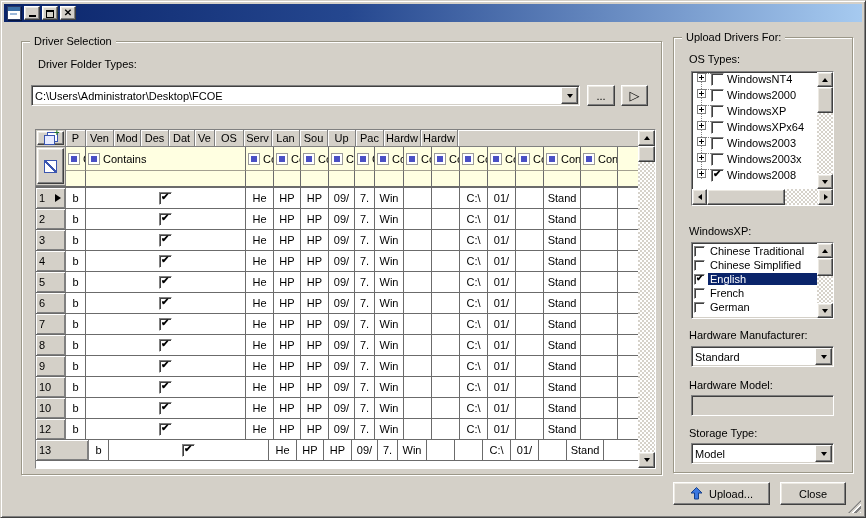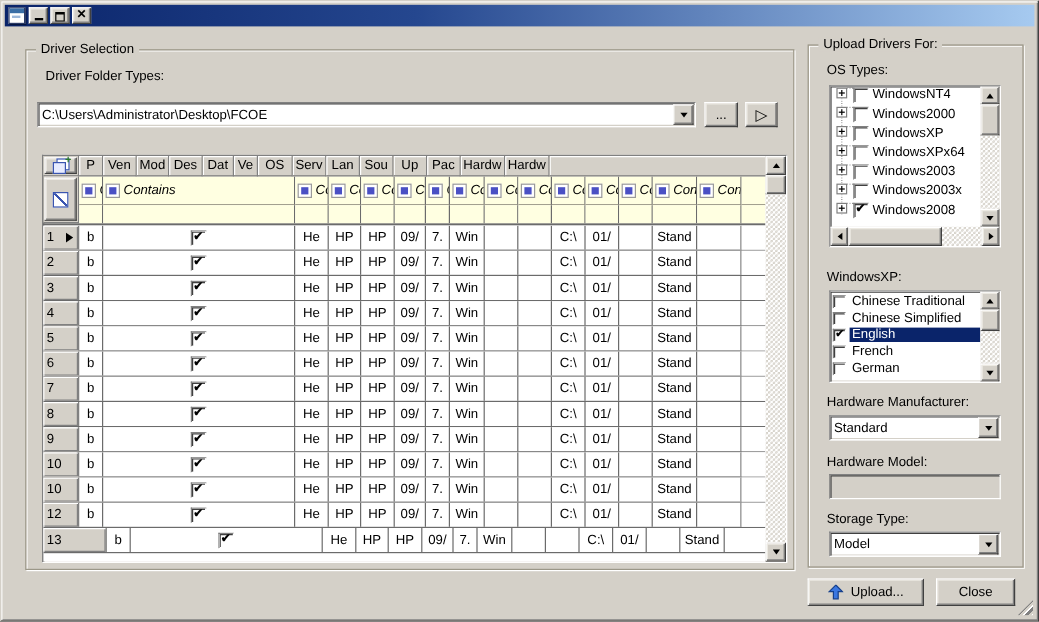--- a/index.html
+++ b/index.html
@@ -71,21 +71,21 @@
   #grid-header{display:flex;height:17px;flex:0 0 17px;background:#d4d0c8;}
   .hcell{background:#d4d0c8;border-right:1px solid #808080;border-bottom:1px solid #808080;
     box-shadow:inset 1px 1px 0 #fff;position:relative;}
   .hcell .hlabel{overflow:hidden;}
   .hcell .cb{position:absolute;left:2px;top:1px;}
   .corner{background:#d4d0c8;border-right:1px solid #808080;border-bottom:1px solid #808080;padding:1px;}
   .cornerbtn{flex:1;align-self:stretch;display:flex;align-items:center;justify-content:center;}
   .filter-area{display:flex;flex:0 0 41px;height:41px;border-bottom:2px solid #6b6b6b;}
   .filter-cols{flex:1;display:flex;flex-direction:column;}
   .frow{display:flex;}
-  .frow-op{flex:0 0 24px;font-style:italic;}
+  .frow-op{flex:0 0 24px;}
   .frow-in{flex:1;}
   .fcell{background:#ffffe1;border-right:1px solid #6b6b6b;display:flex;align-items:center;
     justify-content:flex-start;gap:3px;padding-left:2px;overflow:hidden;font-size:11px;white-space:nowrap;}
   .frow-op .fcell{border-bottom:1px solid #a3a08f;}
   .flt-icon{width:12px;height:12px;flex:0 0 12px;background:#fff;border:1px solid #9a9a9a;
     display:inline-flex;align-items:center;justify-content:center;}
   .flt-icon::after{content:"";width:6px;height:6px;background:#4a50c4;}
   #grid-body{flex:1;background:#fff;overflow:hidden;}
   .grow{display:flex;height:21px;border-bottom:1px solid #6b6b6b;background:#fff;}
   .dcell{border-right:1px solid #6b6b6b;justify-content:center;}

